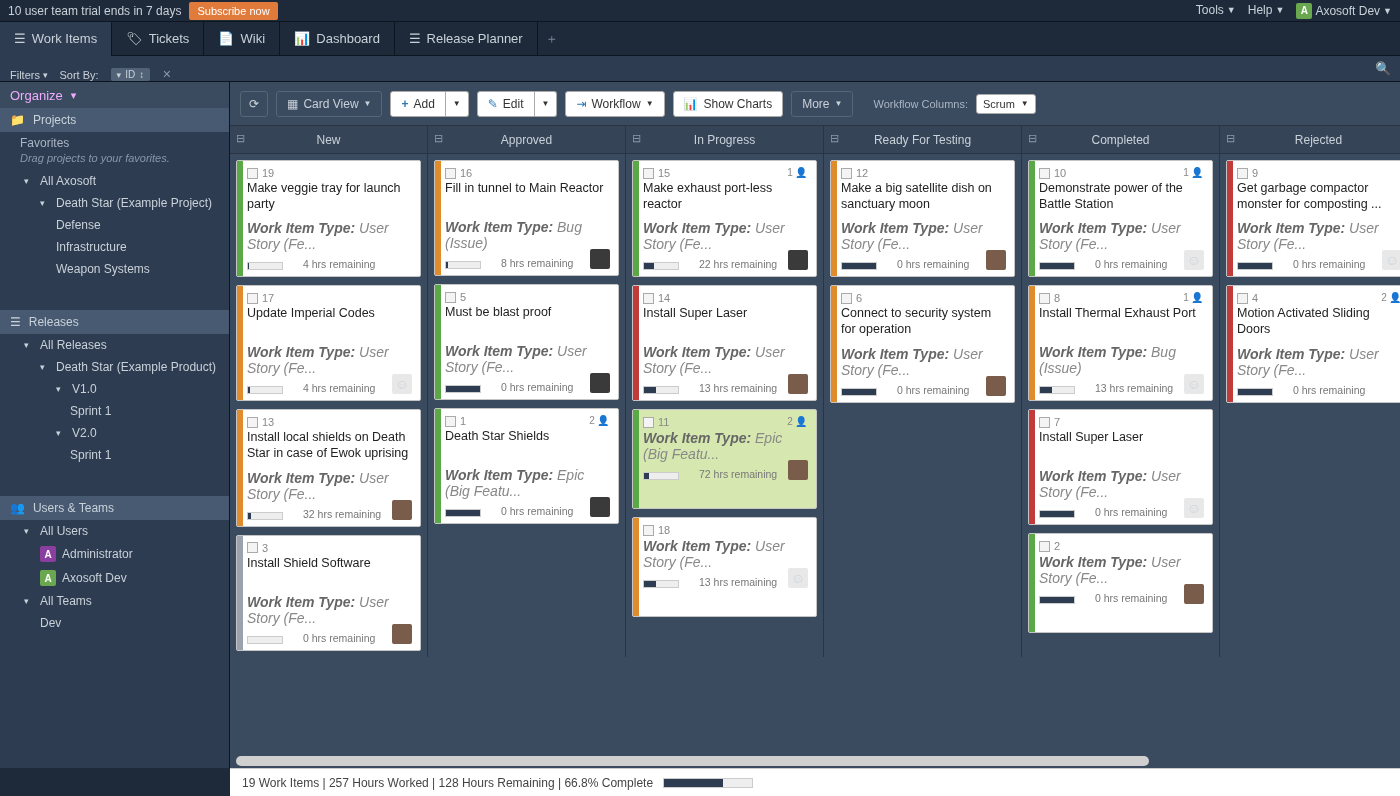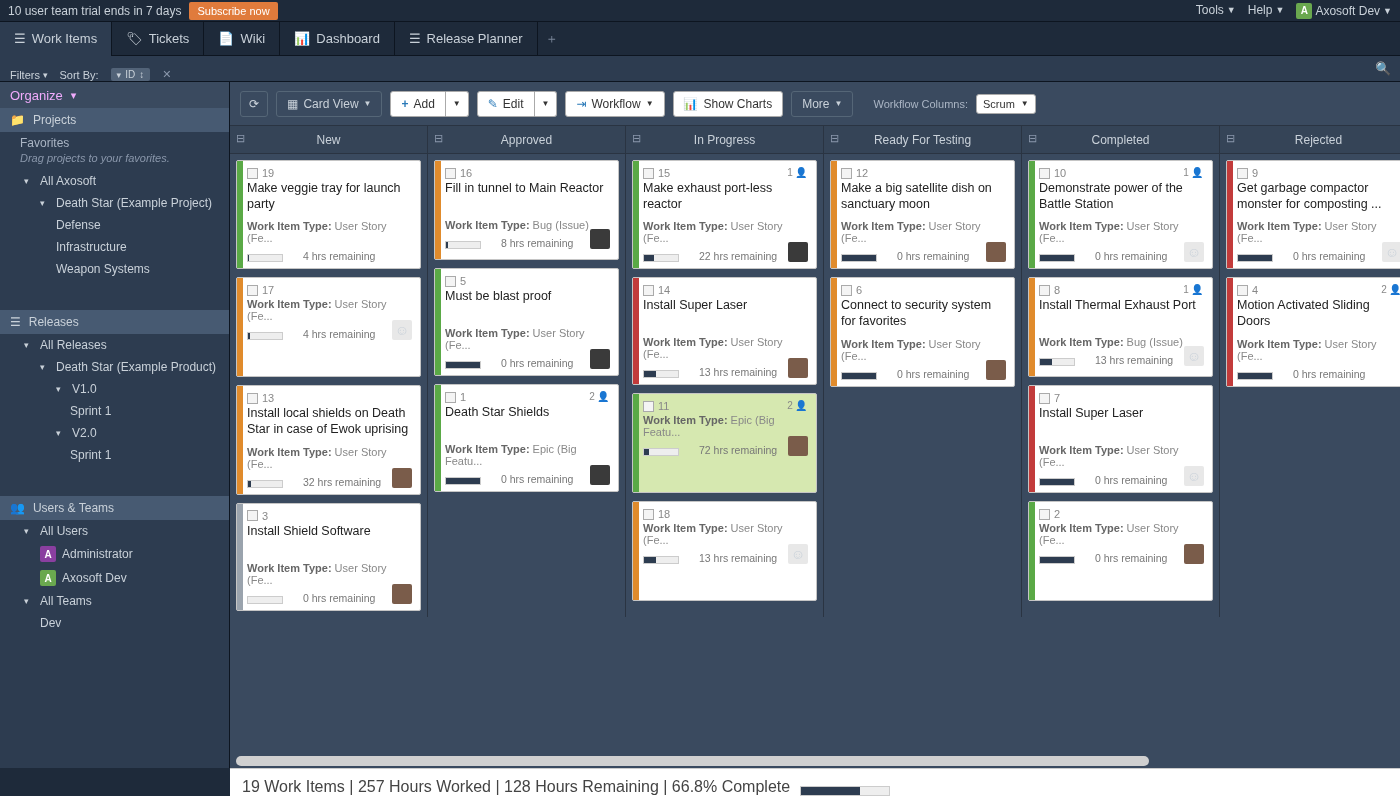--- a/index.html
+++ b/index.html
@@ -59,33 +59,33 @@
   .stripe.green{background:#5aa946;}
   .stripe.orange{background:#e08b2c;}
   .stripe.red{background:#c23b3b;}
   .stripe.gray{background:#9aa3ad;}
   .card.hl{background:#d6e8b0;}
   .card-top{display:flex; align-items:center; gap:4px; color:#888; font-size:11px; margin-bottom:2px; position:relative;}
   .card-top .sel{width:11px;height:11px;border:1px solid #aaa;background:#f4f4f4;}
   .card-top .id{color:#888;}
   .card-top .badge{position:absolute; right:0; top:0; font-size:10px; color:#888; display:flex; align-items:center; gap:2px;}
   .card-title{color:#222; font-size:12.5px; line-height:1.25; margin-bottom:8px; min-height:30px;}
-  .card-type{font-size:11px; color:#888; margin-bottom:6px;}
+  .card-type{font-size:14px; color:#888; margin-bottom:6px;font-style:italic;}
   .card-type b{color:#666; font-weight:600;}
   .card-foot{display:flex; align-items:flex-end; gap:20px; position:relative;}
   .prog{flex:0 0 36px; height:8px; background:#eee; border:1px solid #ccc; position:relative;}
   .prog .fill{position:absolute; left:0; top:0; bottom:0; background:#2d3c50;}
   .remain{font-size:10.5px; color:#777;}
   .avatar{position:absolute; right:0; bottom:0; width:20px; height:20px; border-radius:2px; background:#888;}
   .avatar.troop{background:#e8e8e8;display:flex;align-items:center;justify-content:center;font-size:14px;}
   .avatar.p1{background:#7a5c4a;}
   .avatar.p2{background:#3a3a3a;}
   .hscroll{height:14px; background:#3a4a5f;}
   .hscroll .thumb{height:10px;background:#d0d0d0;border-radius:5px;width:78%;margin:2px 0 0 6px;}
-  .statusbar{height:28px;background:#fff;border-top:1px solid #ccc;display:flex;align-items:flex-end;padding:0 12px;color:#444;font-size:16px;gap:10px;margin-left:230px;}
+  .statusbar{height:28px;background:#fff;border-top:1px solid #ccc;display:flex;align-items:center;padding:0 12px;color:#444;font-size:12px;gap:10px;margin-left:230px;}
   .statusbar .sprog{width:90px;height:10px;background:#eee;border:1px solid #ccc;position:relative;}
   .statusbar .sprog .sfill{position:absolute;left:0;top:0;bottom:0;background:#2d3c50;width:66.8%;}
 </style>
 </head>
 <body>
 
 <div class="topbar">
   <div class="topbar-left">
     <span class="trial-msg">10 user team trial ends in 7 days</span>
     <button class="subscribe-btn">Subscribe now</button>
@@ -300,20 +300,21 @@
                   </div>
                   <span class="remain">4 hrs remaining</span>
                 </div>
               </div>
               <div class="card">
                 <div class="stripe orange"></div>
                 <div class="card-top">
                   <span class="sel"></span>
                   <span class="id">17</span>
                 </div>
+                <div class="card-title">Update Imperial Codes</div>
                 <div class="card-type"><b>Work Item Type:</b> User Story (Fe...</div>
                 <div class="card-foot">
                   <div class="prog">
                     <div class="fill" style="width:5%"></div>
                   </div>
                   <span class="remain">4 hrs remaining</span>
                   <div class="avatar troop">☺</div>
                 </div>
               </div>
               <div class="card">
@@ -500,21 +501,21 @@
                   <span class="remain">0 hrs remaining</span>
                   <div class="avatar p1"></div>
                 </div>
               </div>
               <div class="card">
                 <div class="stripe orange"></div>
                 <div class="card-top">
                   <span class="sel"></span>
                   <span class="id">6</span>
                 </div>
-                <div class="card-title">Connect to security system for favorites</div>
+                <div class="card-title">Connect to security system for operation</div>
                 <div class="card-type"><b>Work Item Type:</b> User Story (Fe...</div>
                 <div class="card-foot">
                   <div class="prog">
                     <div class="fill" style="width:100%"></div>
                   </div>
                   <span class="remain">0 hrs remaining</span>
                   <div class="avatar p1"></div>
                 </div>
               </div>
             </div>

